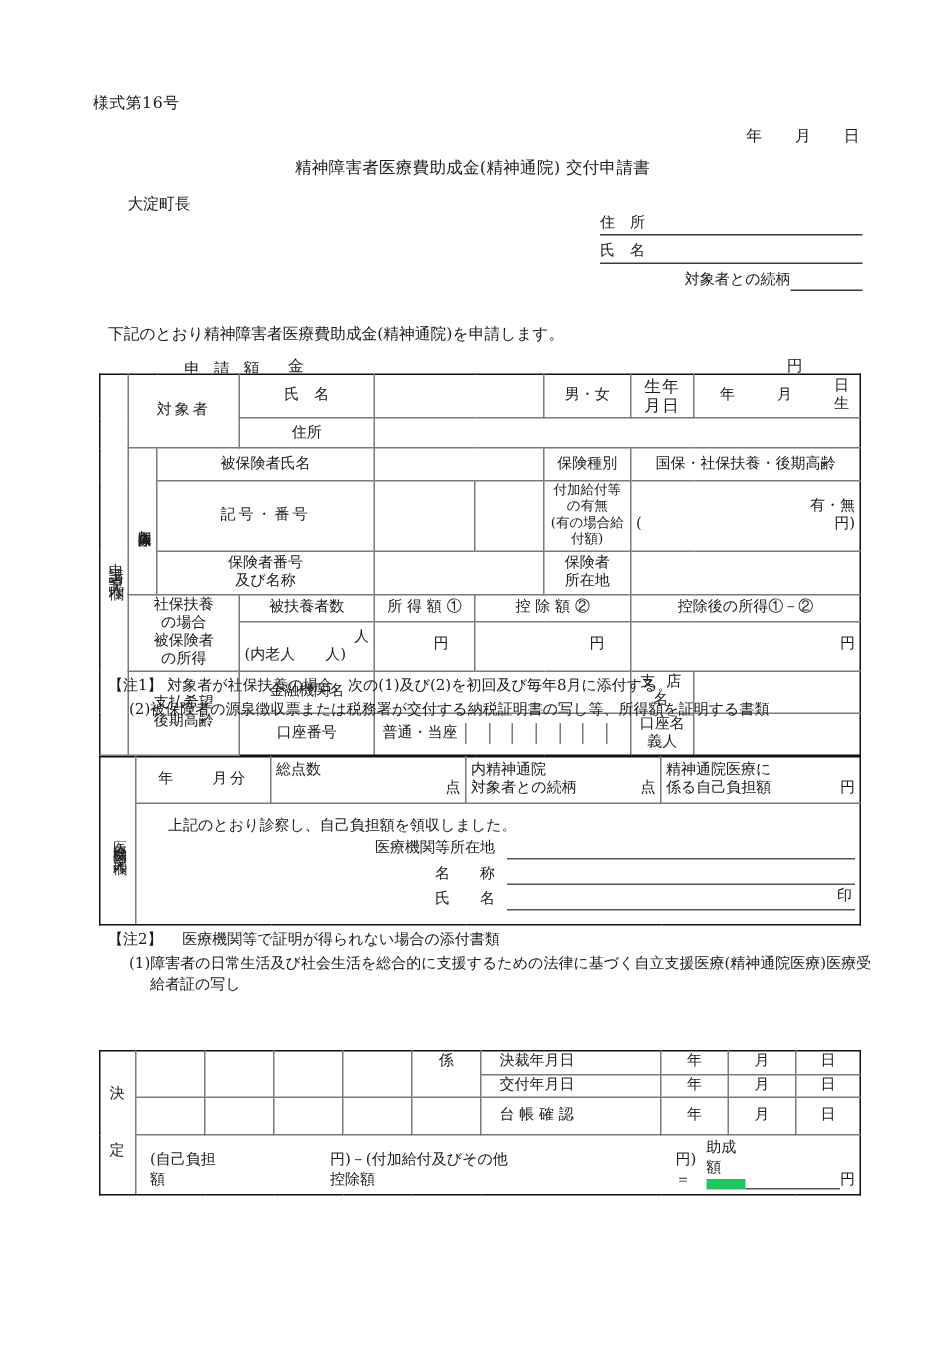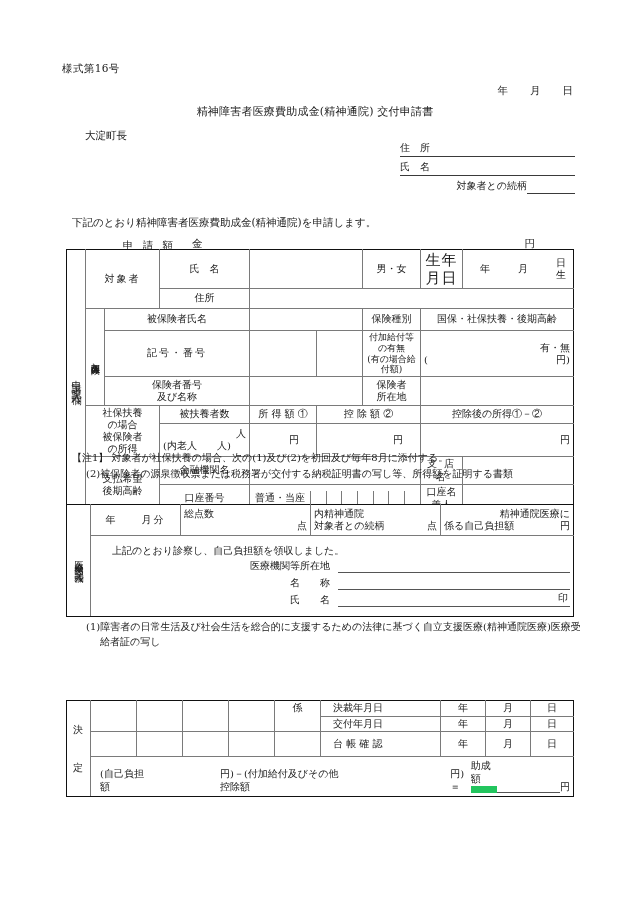--- a/index.html
+++ b/index.html
@@ -305,21 +305,21 @@
         <span class="sp2">対象者</span>
       </td>
       <td class="thick-t ctr" style="height:17px;">
         <span>氏　名</span>
       </td>
       <td class="thick-t" colspan="2"></td>
       <td class="thick-t ctr">
         <span>男・女</span>
       </td>
       <td class="thick-t ctr">
-        <div class="cell-stack" style="font-size:15px;letter-spacing:1px;">
+        <div class="cell-stack" style="font-size:11px;letter-spacing:1px;">
           <span>生年月日</span>
         </div>
       </td>
       <td class="thick-t thick-r ctr">
         <div class="dob-inline">
           <span>年</span>
           <span>月</span>
           <span class="last">日生</span>
         </div>
       </td>
@@ -506,21 +506,21 @@
       <td class="thick-t">
         <div class="cell-stack" style="align-items:stretch;">
           <span class="lft">内精神通院</span>
           <span class="row-flex">
             <span>対象者との続柄</span>
             <span>点</span>
           </span>
         </div>
       </td>
       <td class="thick-t thick-r">
-        <div class="cell-stack" style="align-items:flex-end;">
+        <div class="cell-stack" style="align-items:flex-start;">
           <span class="lft">精神通院医療に</span>
           <span class="row-flex">
             <span>係る自己負担額</span>
             <span>円</span>
           </span>
         </div>
       </td>
     </tr>
     <tr>
       <td class="thick-r thick-b" colspan="4" style="height:78px; vertical-align:top;">
@@ -540,20 +540,21 @@
               <span class="ms-seal">印</span>
             </span>
           </div>
         </div>
       </td>
     </tr>
   </tbody>
     </table>
 
   <div class="note" style="left:72px; top:620px;">
+    <div class="n-head">【注2】　 医療機関等で証明が得られない場合の添付書類</div>
     <div class="n-item">(1)障害者の日常生活及び社会生活を総合的に支援するための法律に基づく自立支援医療(精神通院医療)医療受</div>
     <div class="n-cont">給者証の写し</div>
   </div>
 
   <table class="frm" style="left:66px; top:700px; width:507px;">
     <colgroup>
       <col style="width:24px">
         <col style="width:46px">
         <col style="width:46px">
       <col style="width:46px">

